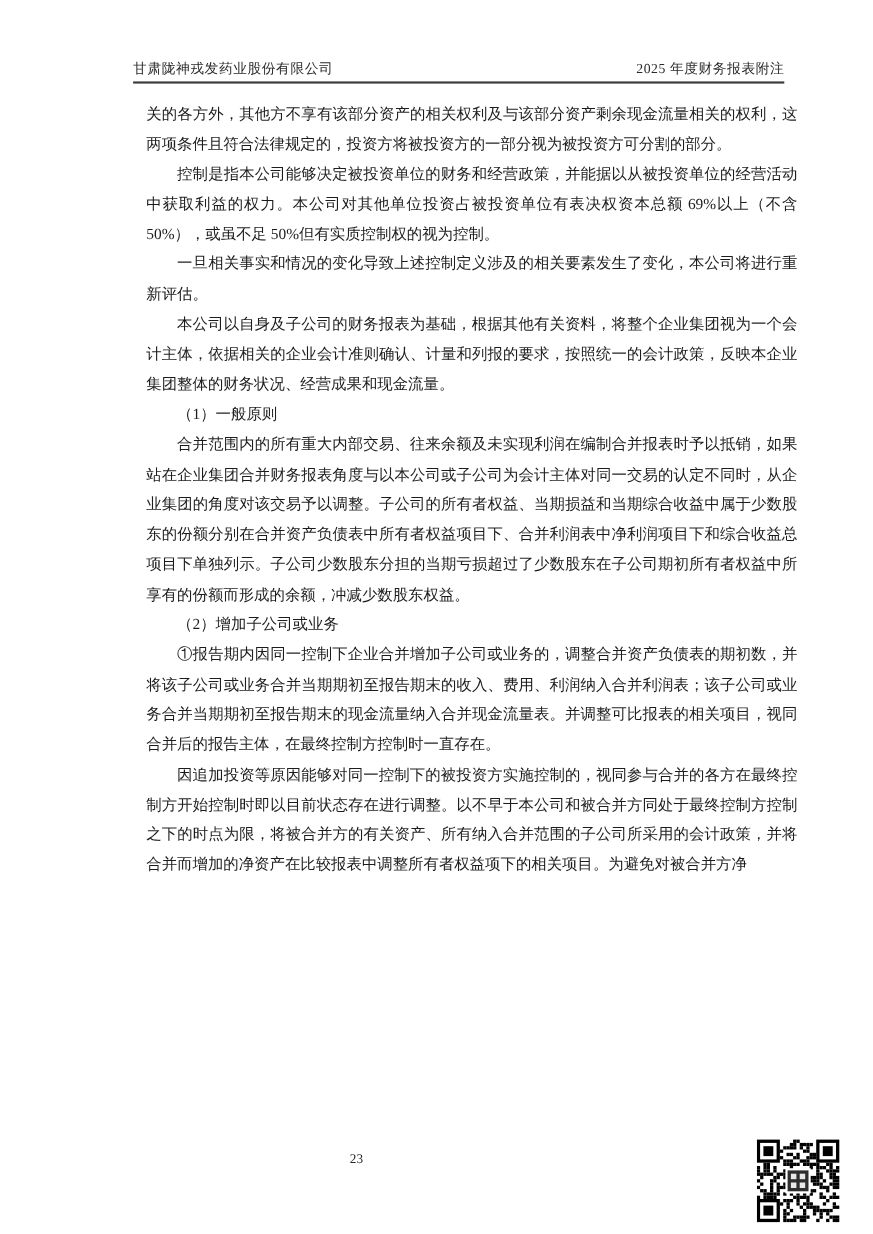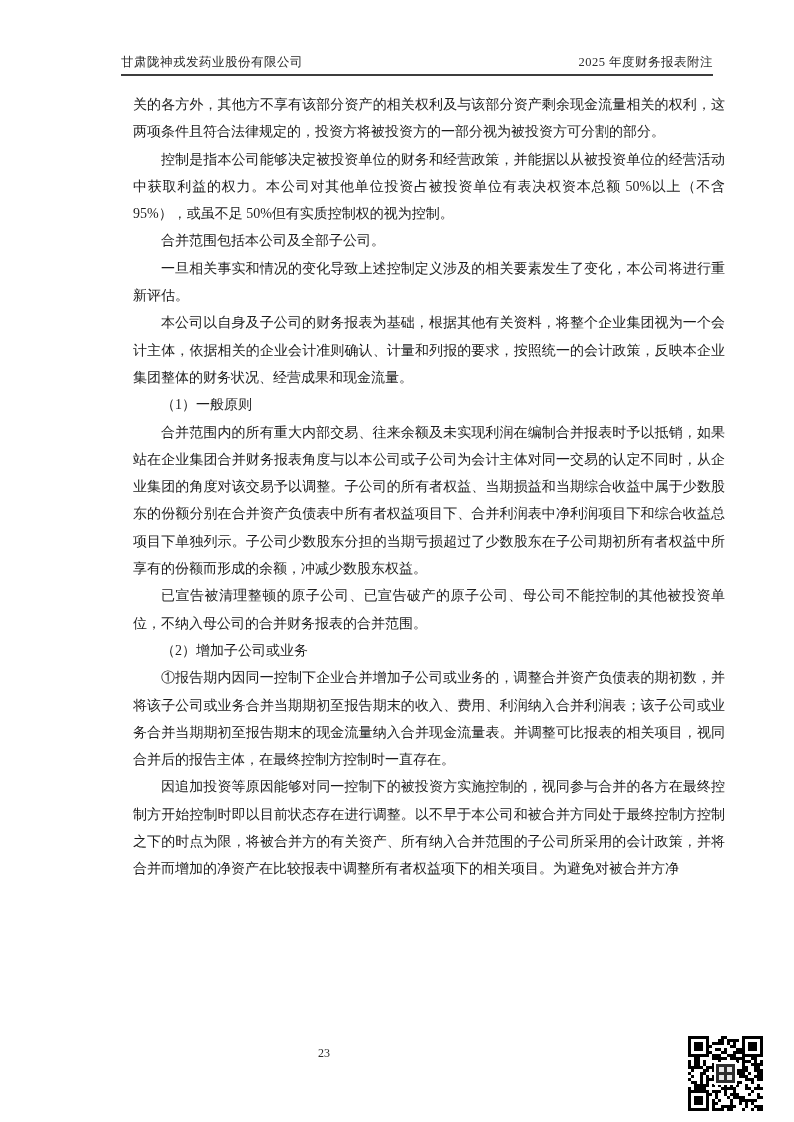--- a/index.html
+++ b/index.html
@@ -47,27 +47,25 @@
 <div class="page">
 
   <div class="header">
     <span>甘肃陇神戎发药业股份有限公司</span>
     <span>2025 年度财务报表附注</span>
   </div>
   <div class="header-rule"></div>
 
   <div class="content">
     <p class="no-indent">关的各方外，其他方不享有该部分资产的相关权利及与该部分资产剩余现金流量相关的权利，这两项条件且符合法律规定的，投资方将被投资方的一部分视为被投资方可分割的部分。</p>
-    <p>控制是指本公司能够决定被投资单位的财务和经营政策，并能据以从被投资单位的经营活动中获取利益的权力。本公司对其他单位投资占被投资单位有表决权资本总额 50%以上（不含 95%），或虽不足 50%但有实质控制权的视为控制。</p>
-    <p>合并范围包括本公司及全部子公司。</p>
+    <p>控制是指本公司能够决定被投资单位的财务和经营政策，并能据以从被投资单位的经营活动中获取利益的权力。本公司对其他单位投资占被投资单位有表决权资本总额 69%以上（不含 50%），或虽不足 50%但有实质控制权的视为控制。</p>
     <p>一旦相关事实和情况的变化导致上述控制定义涉及的相关要素发生了变化，本公司将进行重新评估。</p>
     <p>本公司以自身及子公司的财务报表为基础，根据其他有关资料，将整个企业集团视为一个会计主体，依据相关的企业会计准则确认、计量和列报的要求，按照统一的会计政策，反映本企业集团整体的财务状况、经营成果和现金流量。</p>
     <p>（1）一般原则</p>
     <p>合并范围内的所有重大内部交易、往来余额及未实现利润在编制合并报表时予以抵销，如果站在企业集团合并财务报表角度与以本公司或子公司为会计主体对同一交易的认定不同时，从企业集团的角度对该交易予以调整。子公司的所有者权益、当期损益和当期综合收益中属于少数股东的份额分别在合并资产负债表中所有者权益项目下、合并利润表中净利润项目下和综合收益总项目下单独列示。子公司少数股东分担的当期亏损超过了少数股东在子公司期初所有者权益中所享有的份额而形成的余额，冲减少数股东权益。</p>
-    <p>已宣告被清理整顿的原子公司、已宣告破产的原子公司、母公司不能控制的其他被投资单位，不纳入母公司的合并财务报表的合并范围。</p>
     <p>（2）增加子公司或业务</p>
     <p>①报告期内因同一控制下企业合并增加子公司或业务的，调整合并资产负债表的期初数，并将该子公司或业务合并当期期初至报告期末的收入、费用、利润纳入合并利润表；该子公司或业务合并当期期初至报告期末的现金流量纳入合并现金流量表。并调整可比报表的相关项目，视同合并后的报告主体，在最终控制方控制时一直存在。</p>
     <p>因追加投资等原因能够对同一控制下的被投资方实施控制的，视同参与合并的各方在最终控制方开始控制时即以目前状态存在进行调整。以不早于本公司和被合并方同处于最终控制方控制之下的时点为限，将被合并方的有关资产、所有纳入合并范围的子公司所采用的会计政策，并将合并而增加的净资产在比较报表中调整所有者权益项下的相关项目。为避免对被合并方净</p>
   </div>
 
   <div class="page-number">23</div>
 
   <div class="qr">
       <svg width="76" height="78" viewBox="0 0 76 78" xmlns="http://www.w3.org/2000/svg">
         <rect width="76" height="78" fill="#ffffff"></rect>

